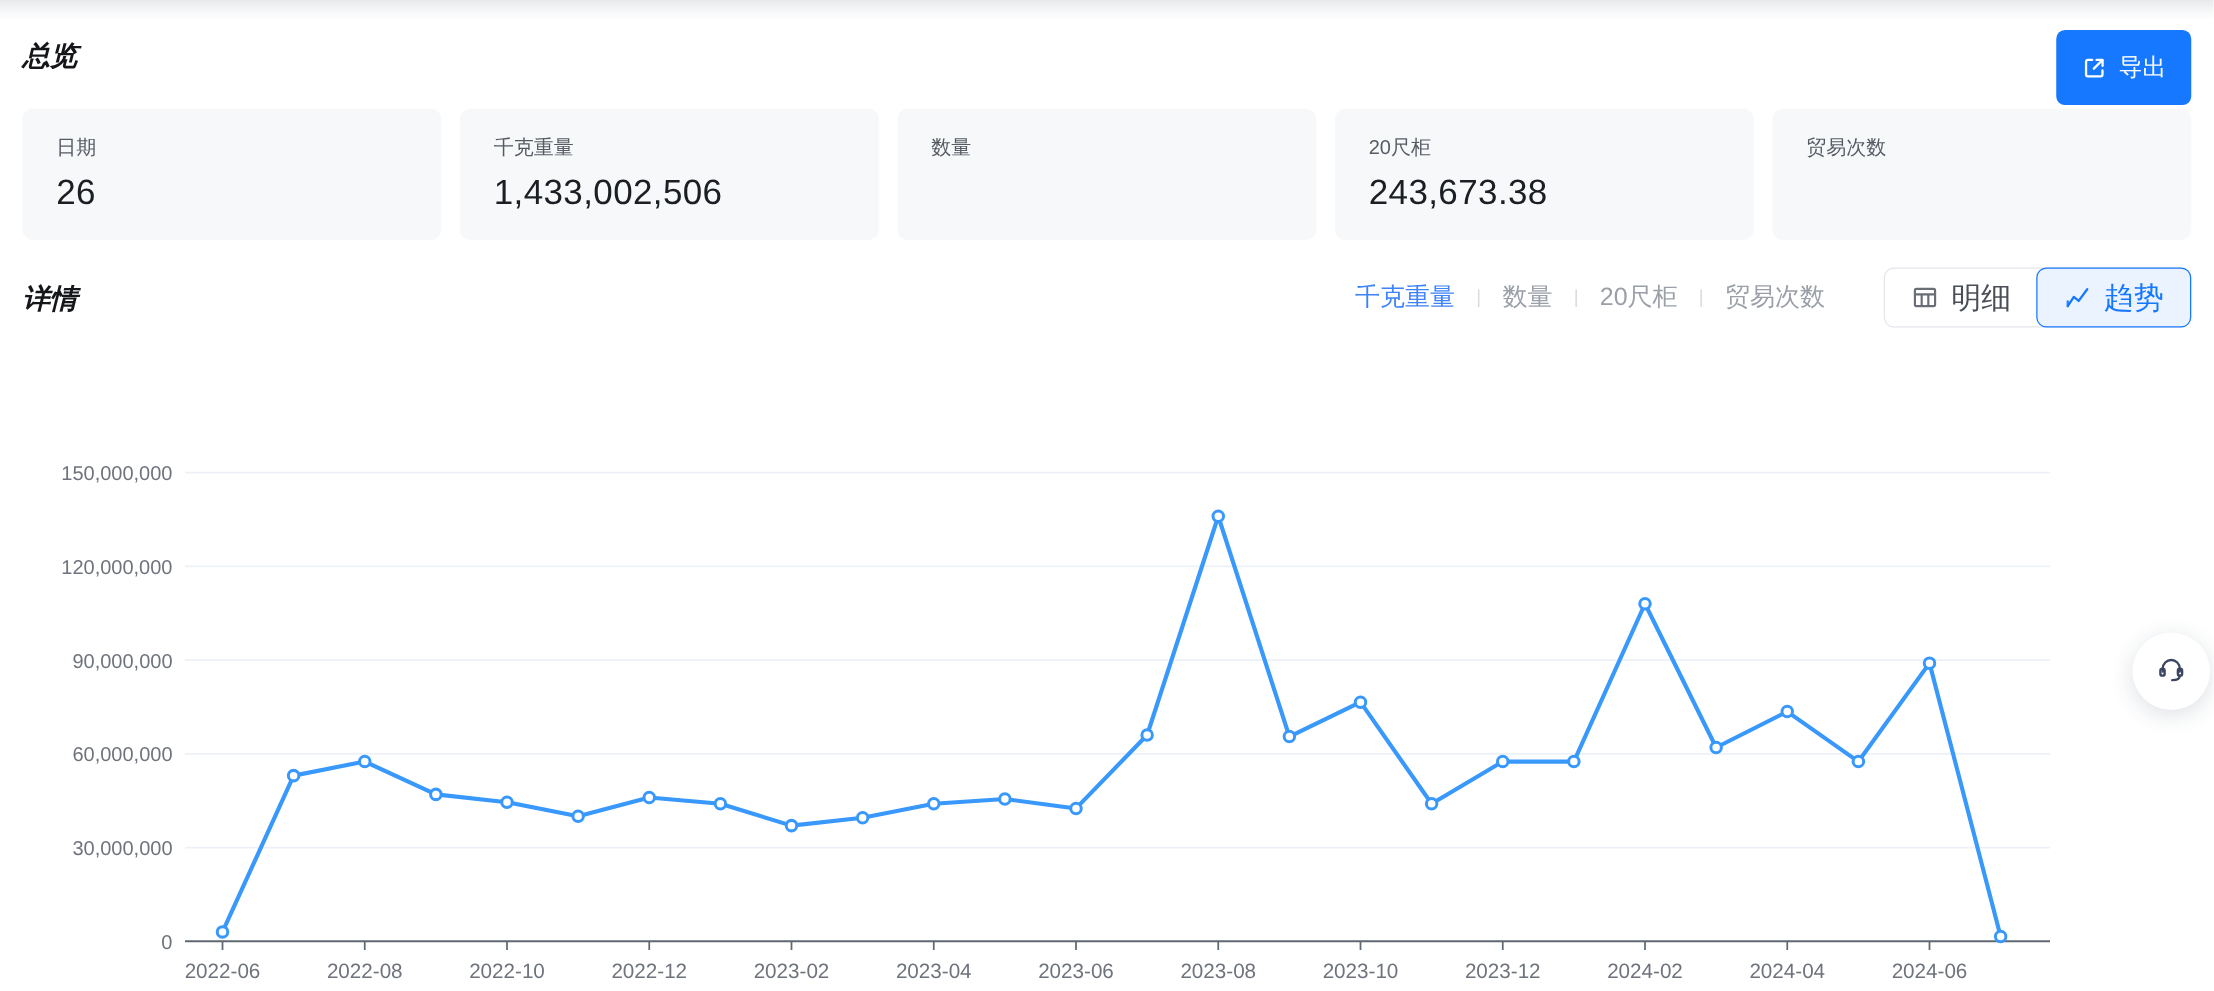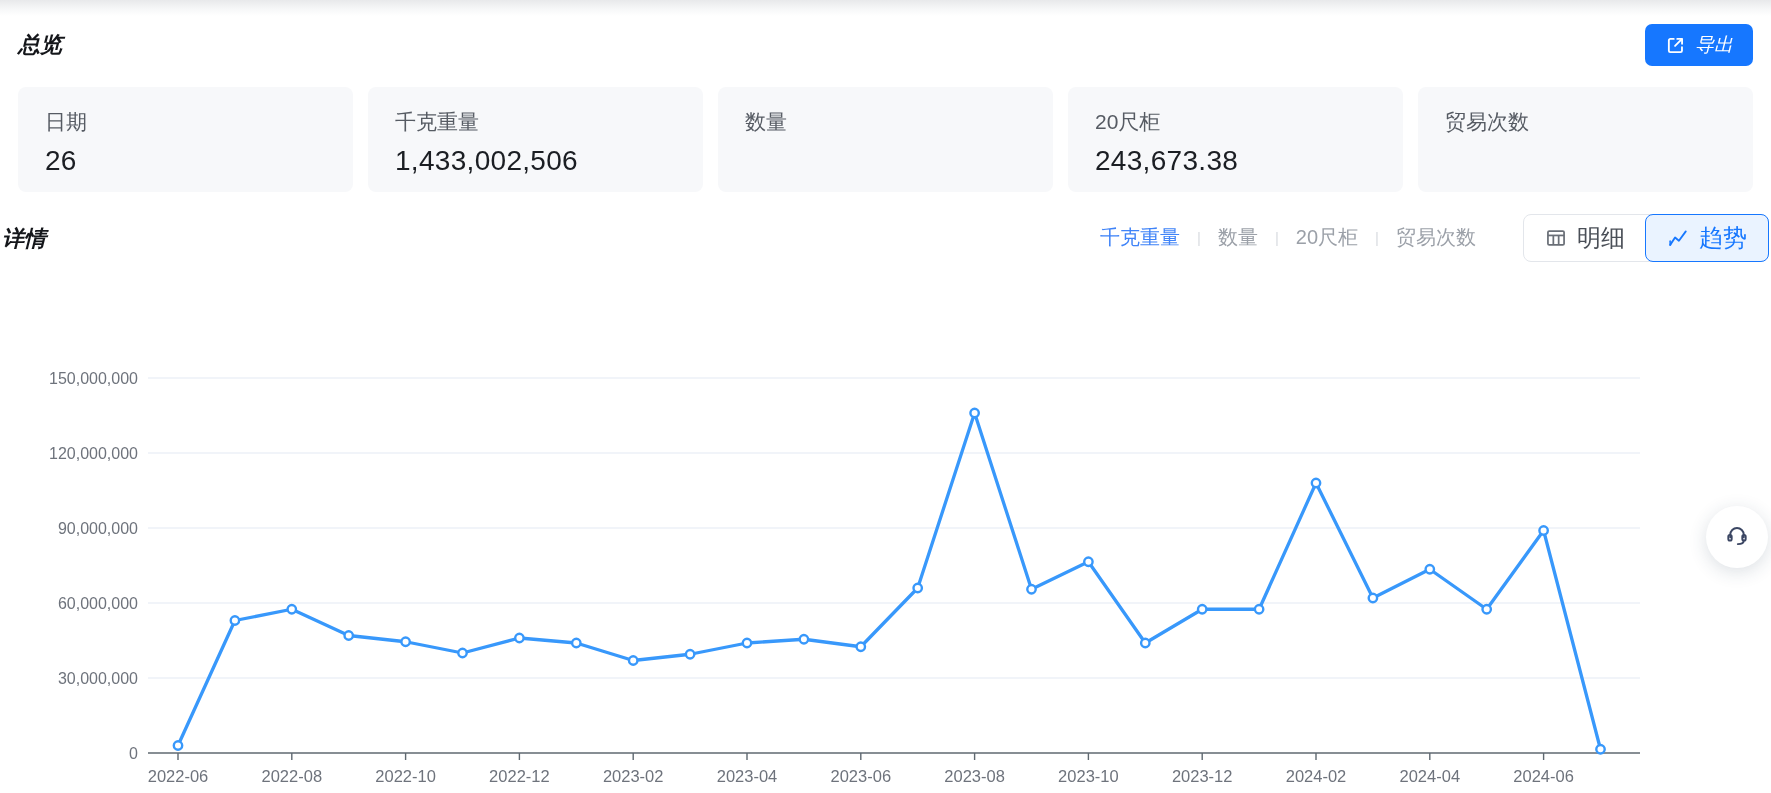--- a/index.html
+++ b/index.html
@@ -8,30 +8,30 @@
     font-family: "Liberation Sans", "DejaVu Sans", sans-serif;
     background:#ffffff; color:#1c1f24; position:relative;
   }
   .top-fade { height:16px; width:100%;
     background:linear-gradient(180deg,#e8e9eb 0%,#f6f7f8 55%,#ffffff 100%); }
 
   .header-row { margin:12px 18px 0; height:40px; display:flex;
     justify-content:space-between; align-items:flex-start; }
   .section-title { font-size:22px; font-weight:700; color:#14161a; padding-top:2px;font-style:italic; }
   .export-btn { display:flex; align-items:center; gap:9px; background:#1677ff;
-    color:#fff; font-size:19px; height:42px; padding:0 20px; border:none;
-    border-radius:7px; cursor:pointer; margin-top:-4px;font-style:italic; }
+    color:#fff; font-size:19px; height:60px; padding:0 20px; border:none;
+    border-radius:7px; cursor:pointer; margin-top:-4px; }
   .export-btn svg { display:block; }
 
   .stats-row { display:flex; gap:15px; margin:19px 18px 0; }
   .stat-card { flex:1; background:#f7f8fa; border-radius:8px; padding:21px 27px; height:105px; }
-  .stat-label { font-size:21px; color:#565b63; }
+  .stat-label { font-size:16px; color:#565b63; }
   .stat-value { font-size:28px; font-weight:400; color:#1b1e23; margin-top:9px; letter-spacing:.3px; }
 
-  .details-row { margin:21px 2px 0; height:49px; display:flex;
+  .details-row { margin:21px 18px 0; height:49px; display:flex;
     justify-content:space-between; align-items:center; }
   .details-right { display:flex; align-items:center; }
   .metric-tabs { display:flex; align-items:center; font-size:20px; color:#9ba0a8; margin-right:30px; }
   .metric-tab { padding:0 17px; cursor:pointer; white-space:nowrap; }
   .metric-tab.active { color:#3f83f8; }
   .tab-sep { color:#d9dce1; font-size:15px; }
   .seg-group { display:flex; border:1px solid #e3e6eb; border-radius:8px; background:#fff; }
   .seg { display:flex; align-items:center; gap:10px; padding:0 21px; height:48px;
     font-size:24px; color:#4a4f57; cursor:pointer; border-radius:8px; border:1px solid transparent;
     margin:-1px; white-space:nowrap; }

